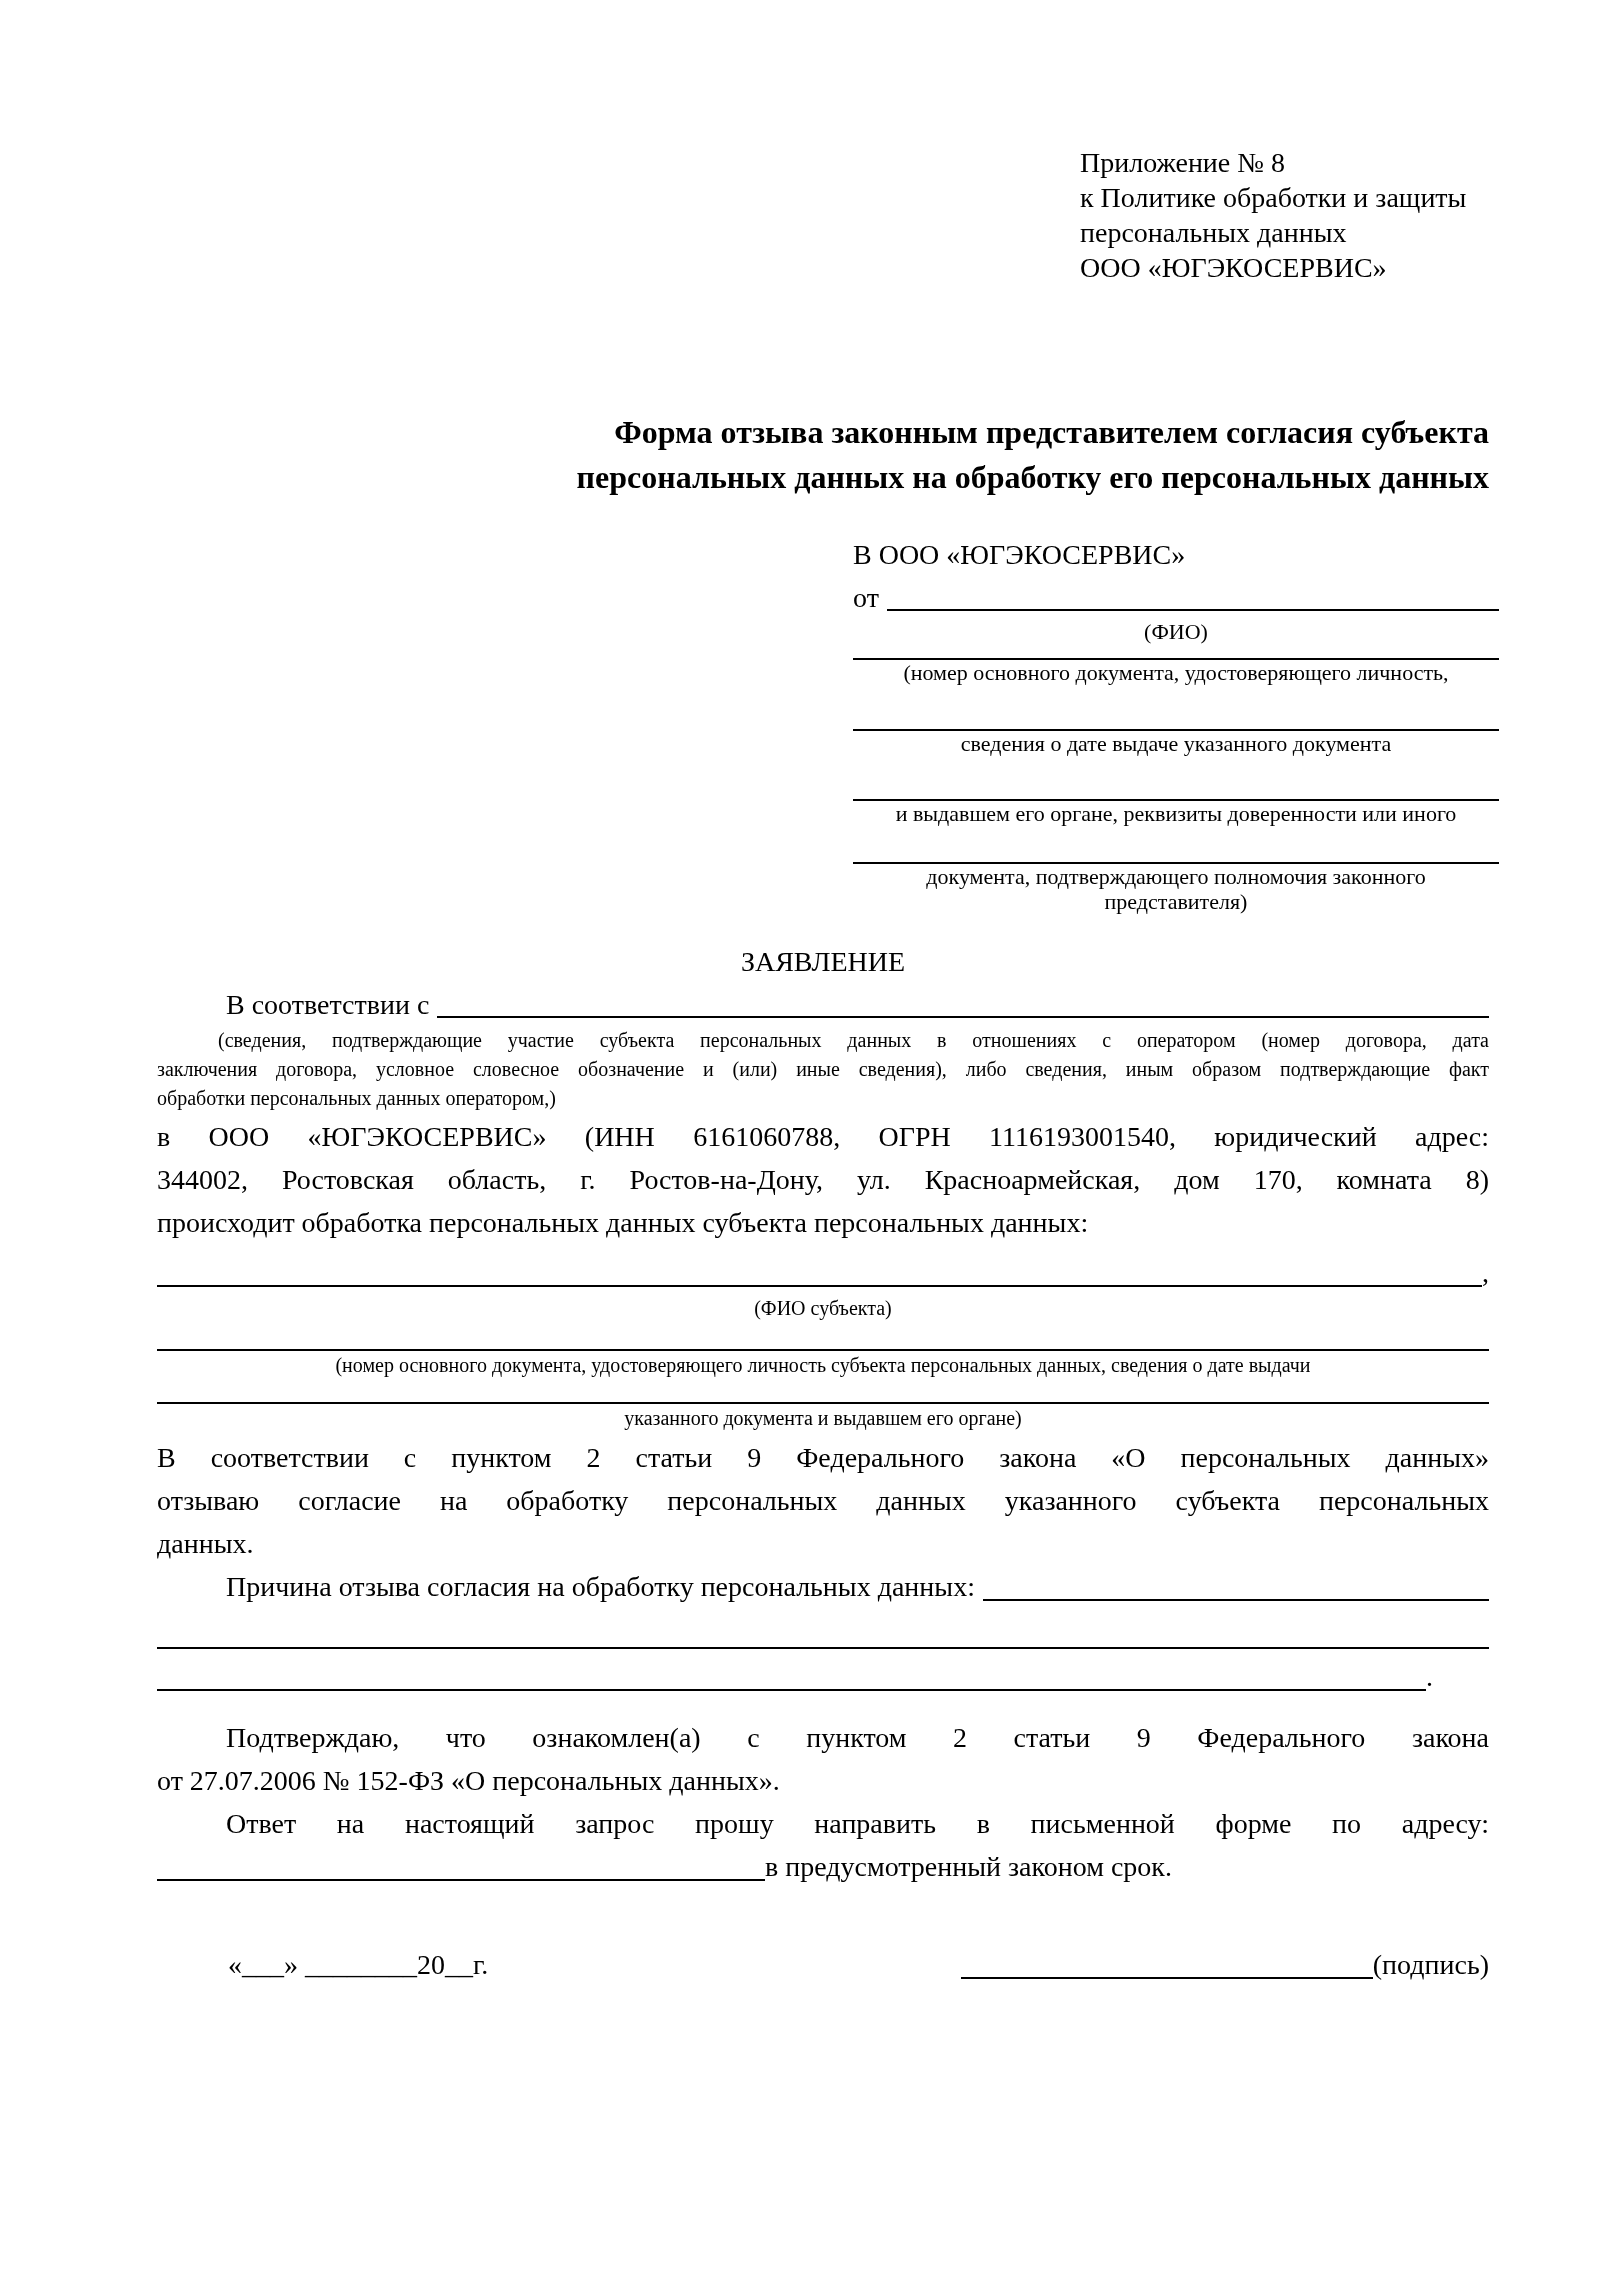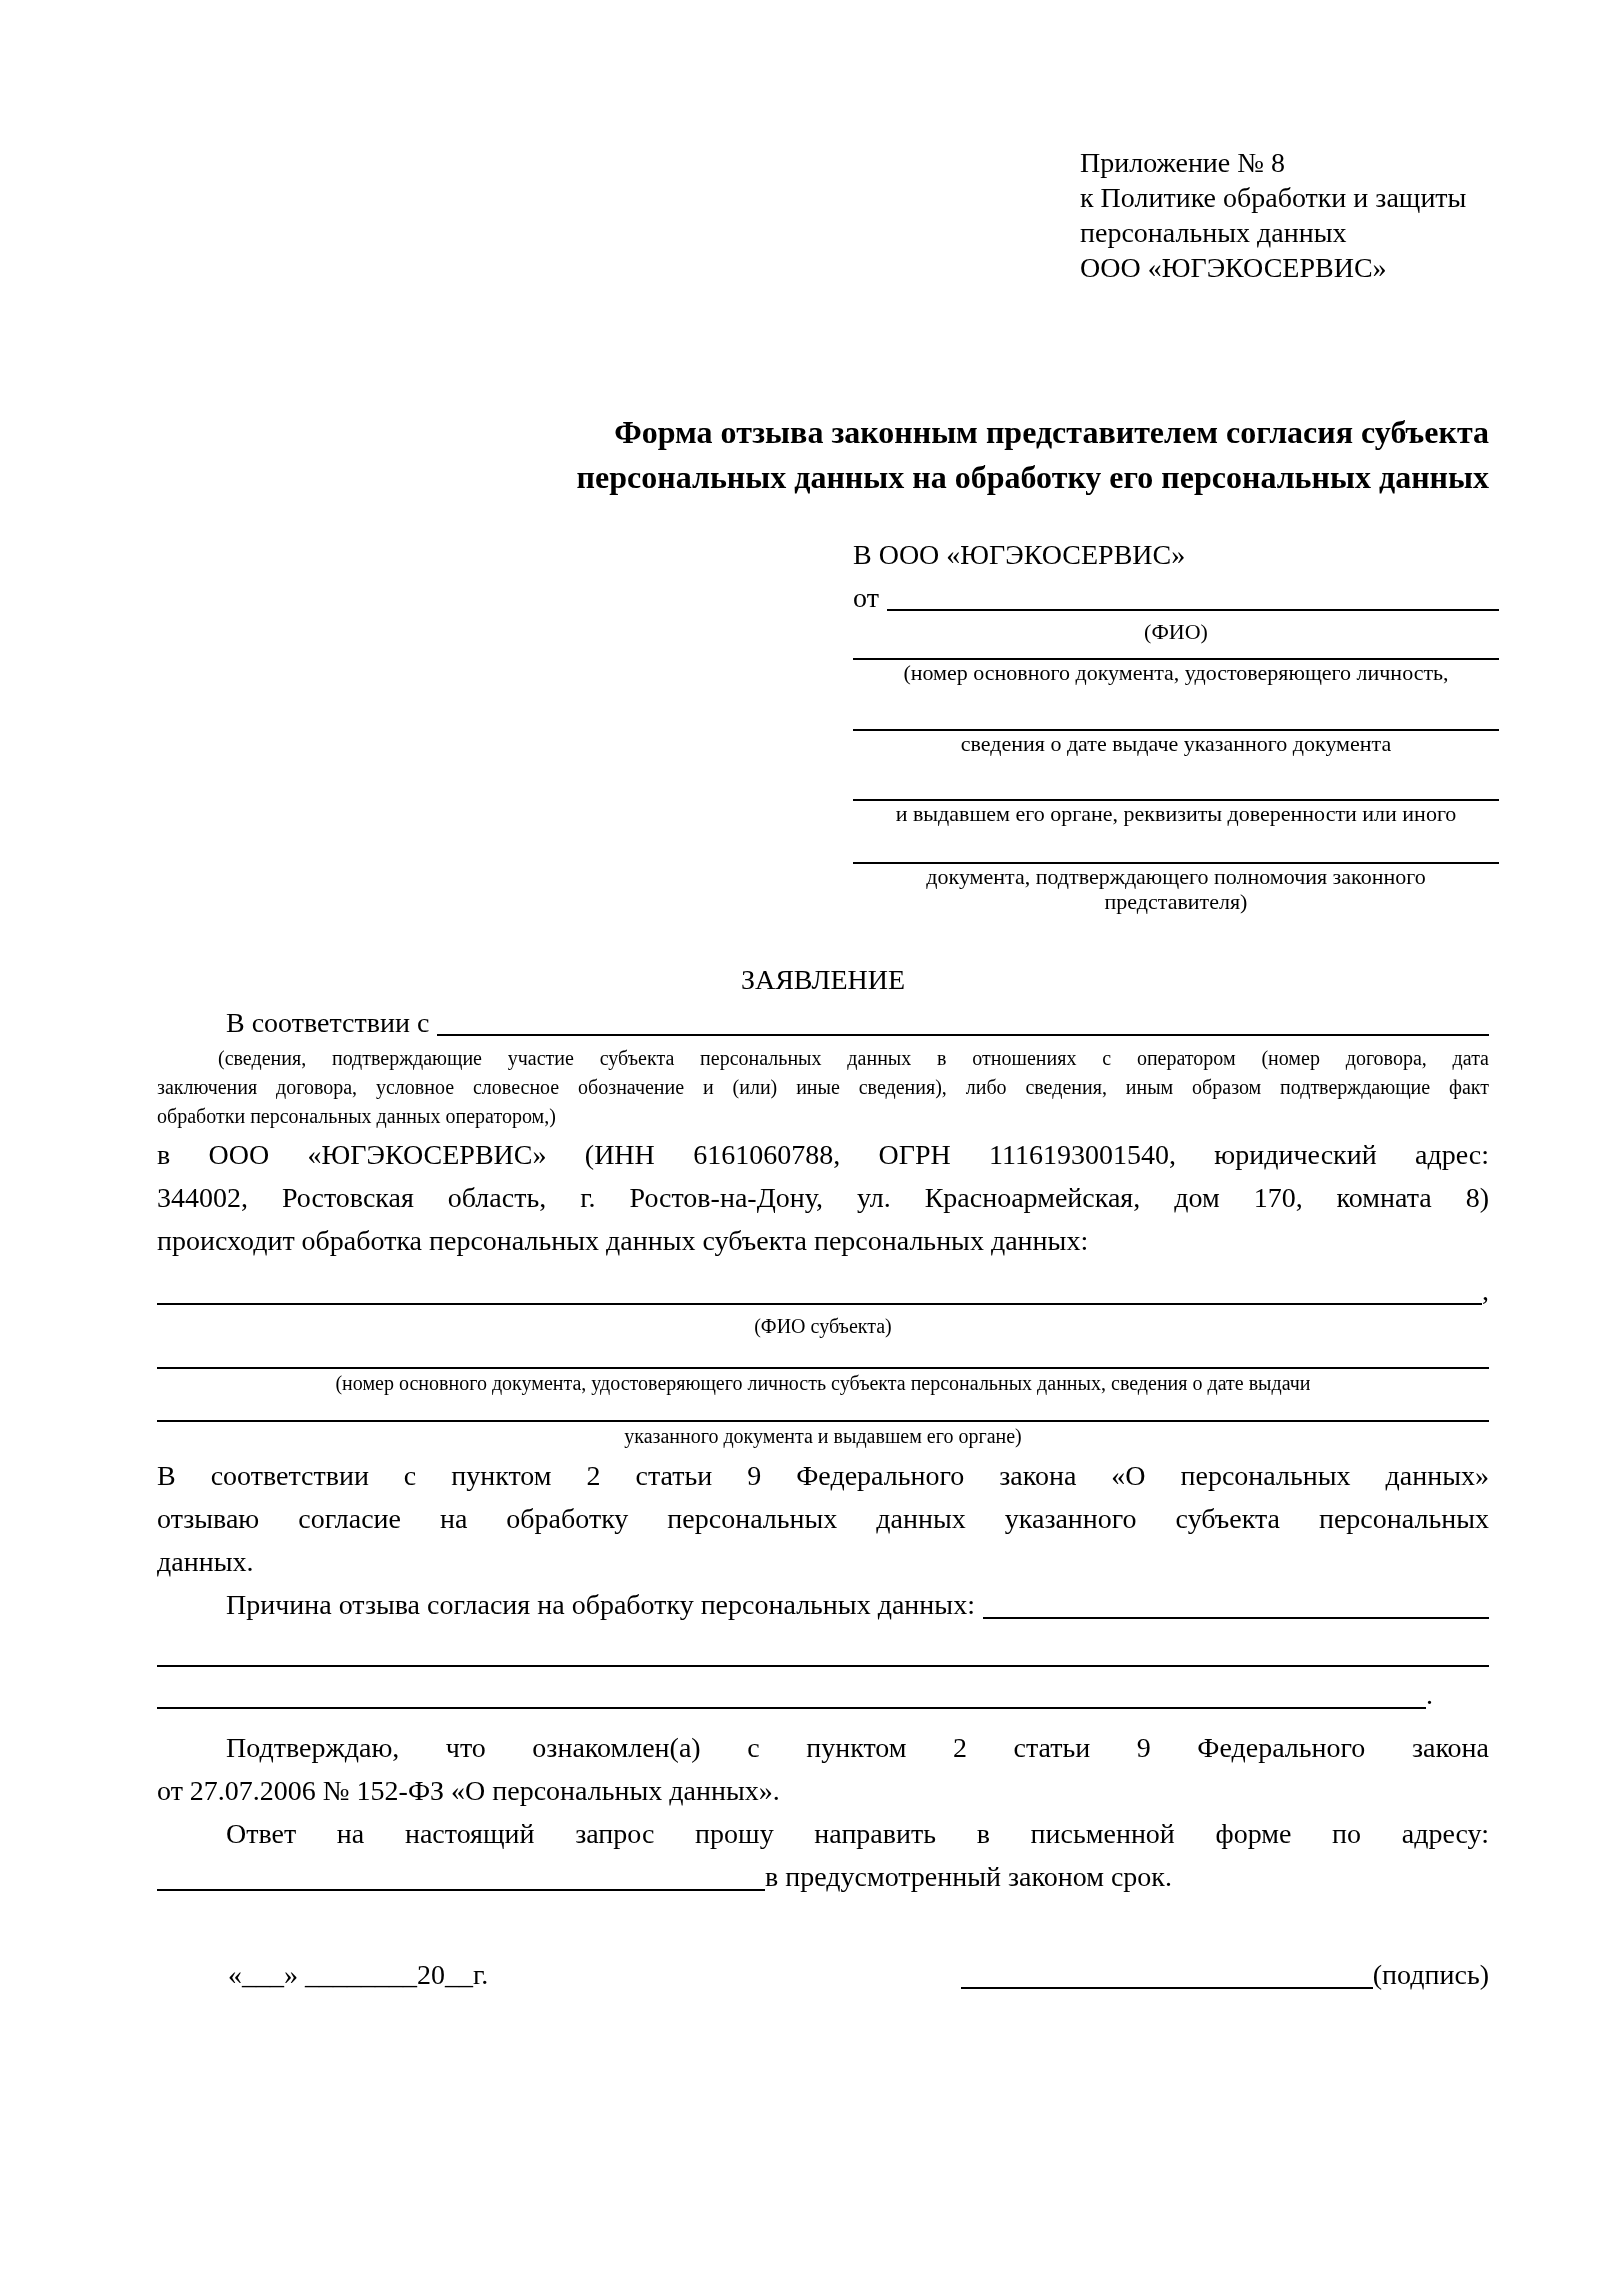--- a/index.html
+++ b/index.html
@@ -25,29 +25,29 @@
   .fill-line{display:flex;align-items:flex-end;}
   .fill-line > span{white-space:pre;text-align:center;}
   .fill{flex:1 1 auto;border-bottom:2px solid #000;margin-bottom:7.8px;margin-left:7.8px;}
   .ufix{border-bottom:2px solid #000;margin-bottom:7.8px;display:inline-block;height:0;}
   .header-note{font-size:28px;line-height:35px;margin-left:923px;}
   .doc-title{margin-top:125px;text-align:right;font-weight:bold;font-size:32px;line-height:45px;}
   .addressee{margin-top:33px;margin-left:696px;width:646px;}
   .addr-cap{font-size:22px;line-height:25.5px;text-align:center;}
   .mt14{margin-top:13.7px;} .mt44{margin-top:43px;} .mt36{margin-top:35px;}
   .mt26{margin-top:25.5px;} .mt22{margin-top:21.6px;}
-  .heading{margin-top:43px;text-align:center;font-size:28px;line-height:43px;}
+  .heading{margin-top:25px;text-align:center;font-size:28px;line-height:43px;}
   .intro-row{padding-left:69px;}
   .op1{margin-top:2px;}
   .subject-row{margin-top:7.8px;}
   .wd1{margin-top:3.9px;}
   .blank1{margin-top:39px;}
   .blank2{margin-top:5.9px;}
   .blank2 .ufix{width:1269px;}
-  .cf1{margin-top:10px;}
+  .cf1{margin-top:18px;}
   .reply2 .ufix{width:608px;}
   .footer-row{display:flex;justify-content:space-between;align-items:flex-end;margin-top:55px;font-size:28px;line-height:43px;}
   .footer-date{margin-left:71px;}
   .sig{display:flex;align-items:flex-end;}
   .sig .ufix{width:412px;}
 </style>
 </head>
 <body>
 
 <div class="page">

